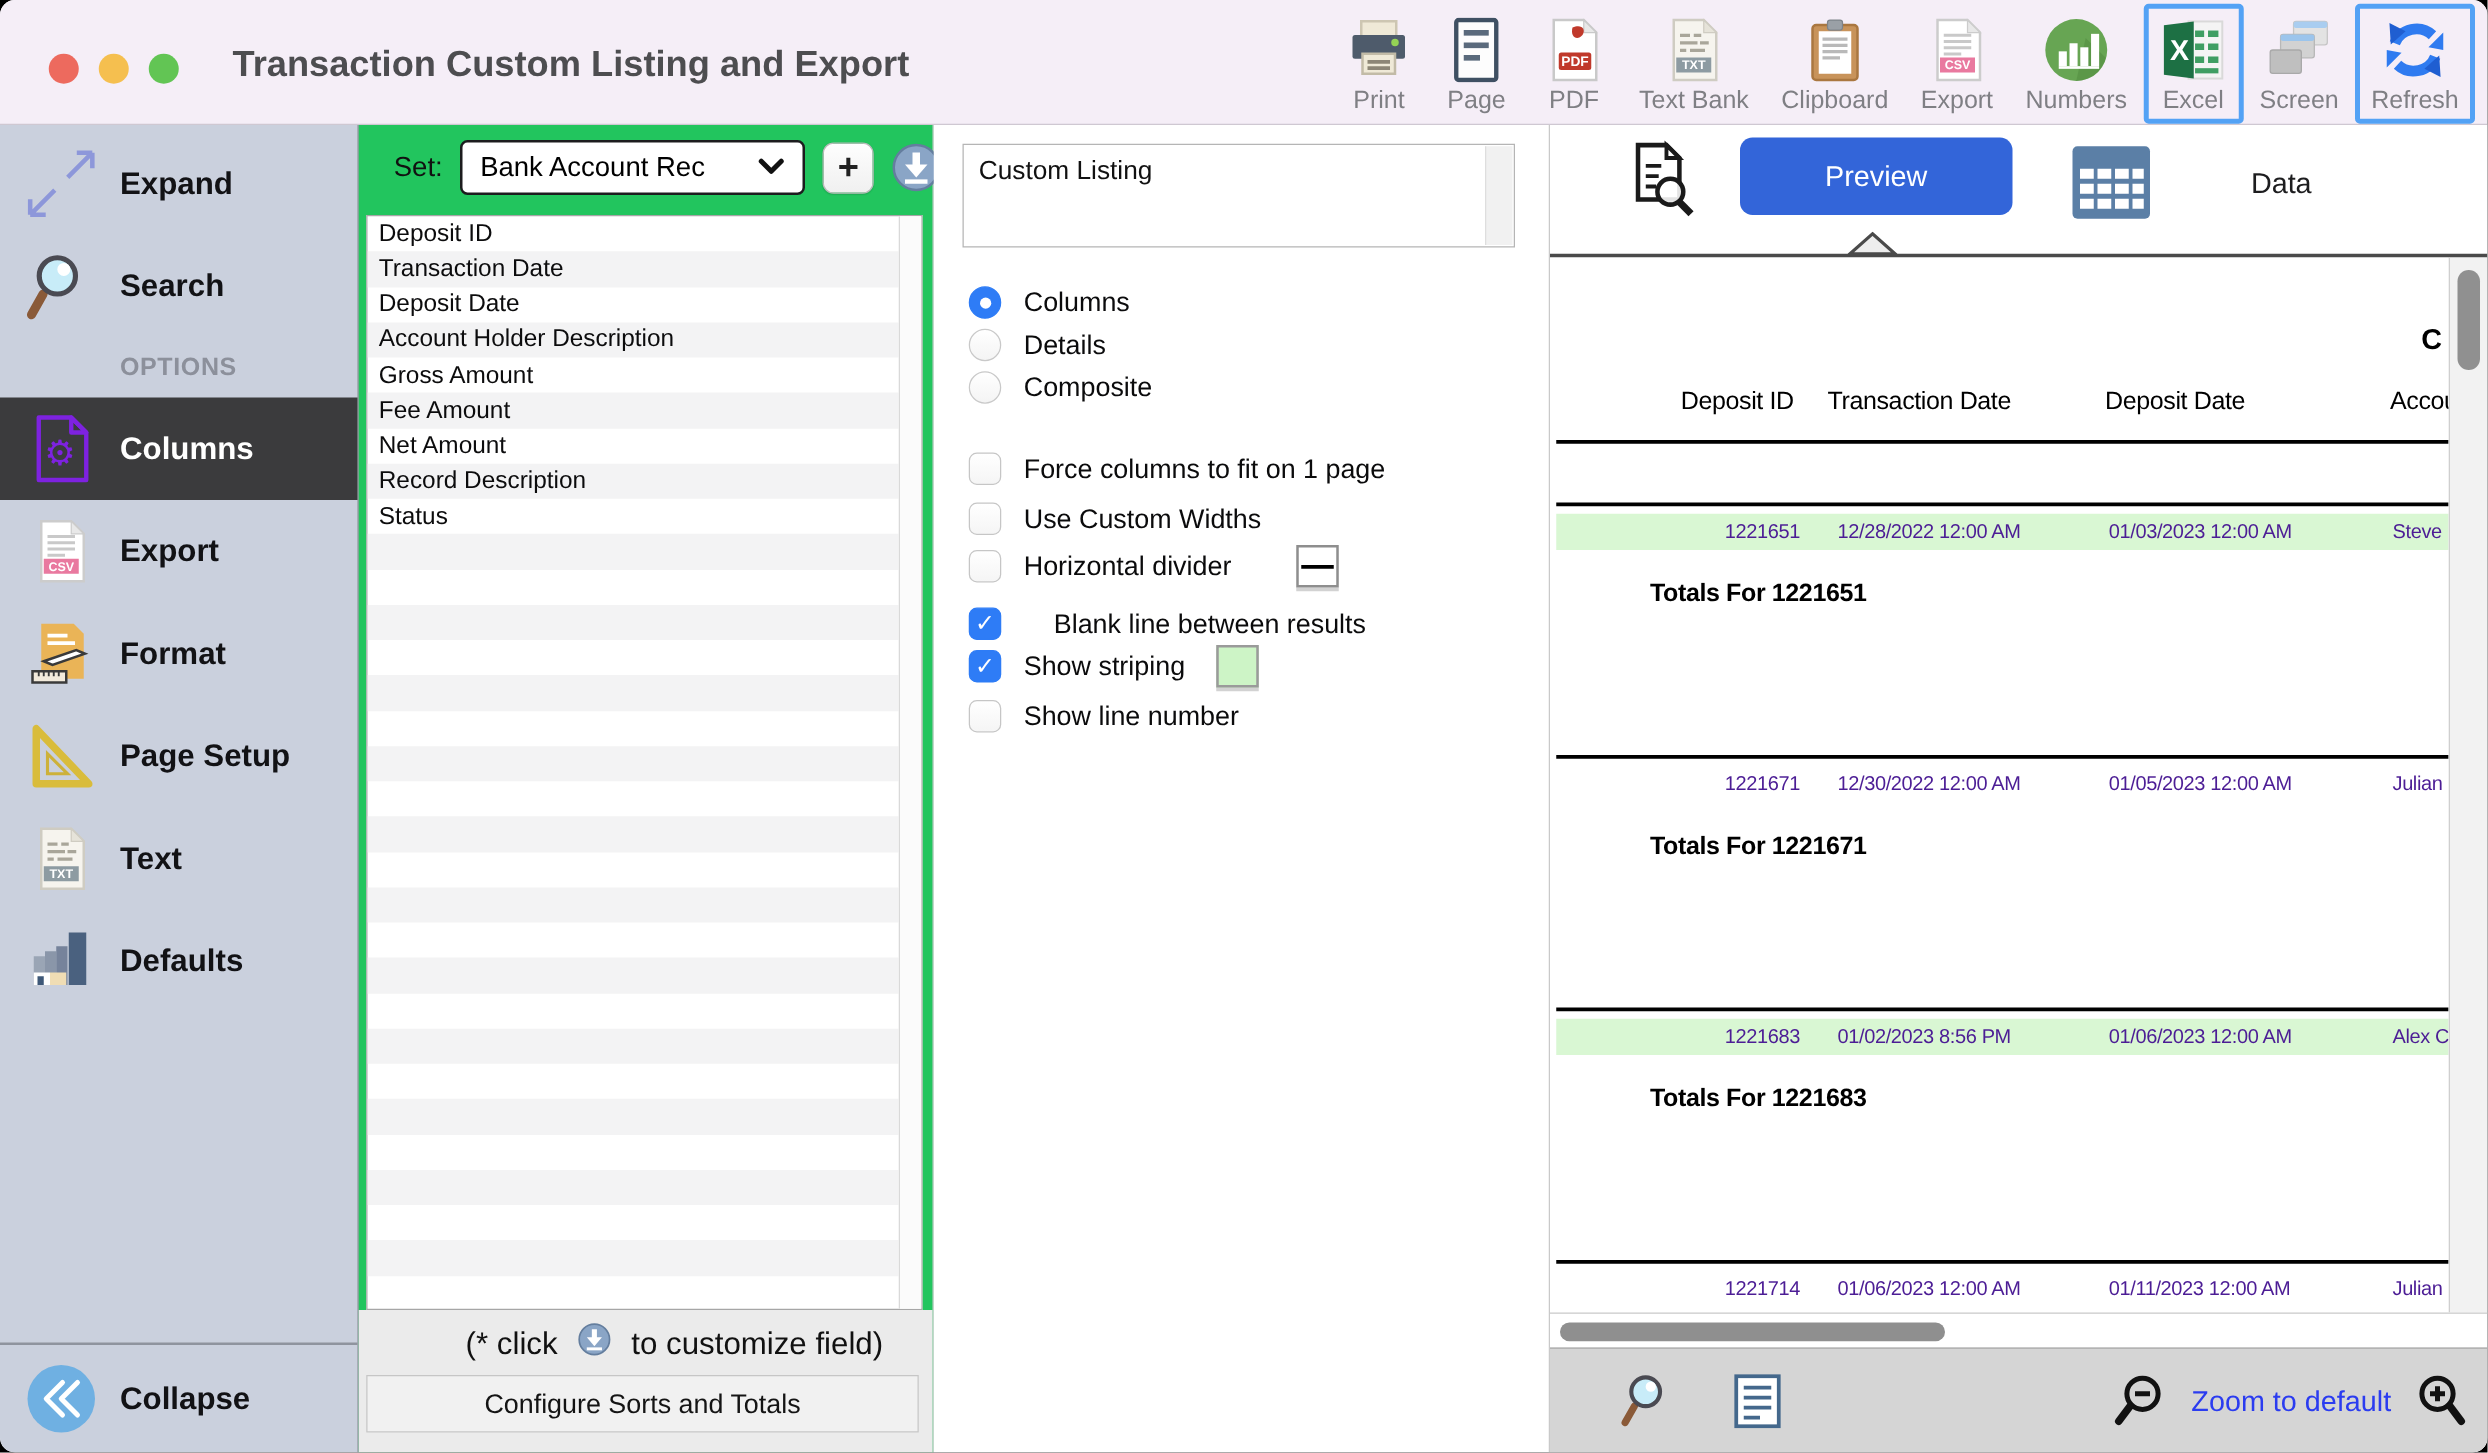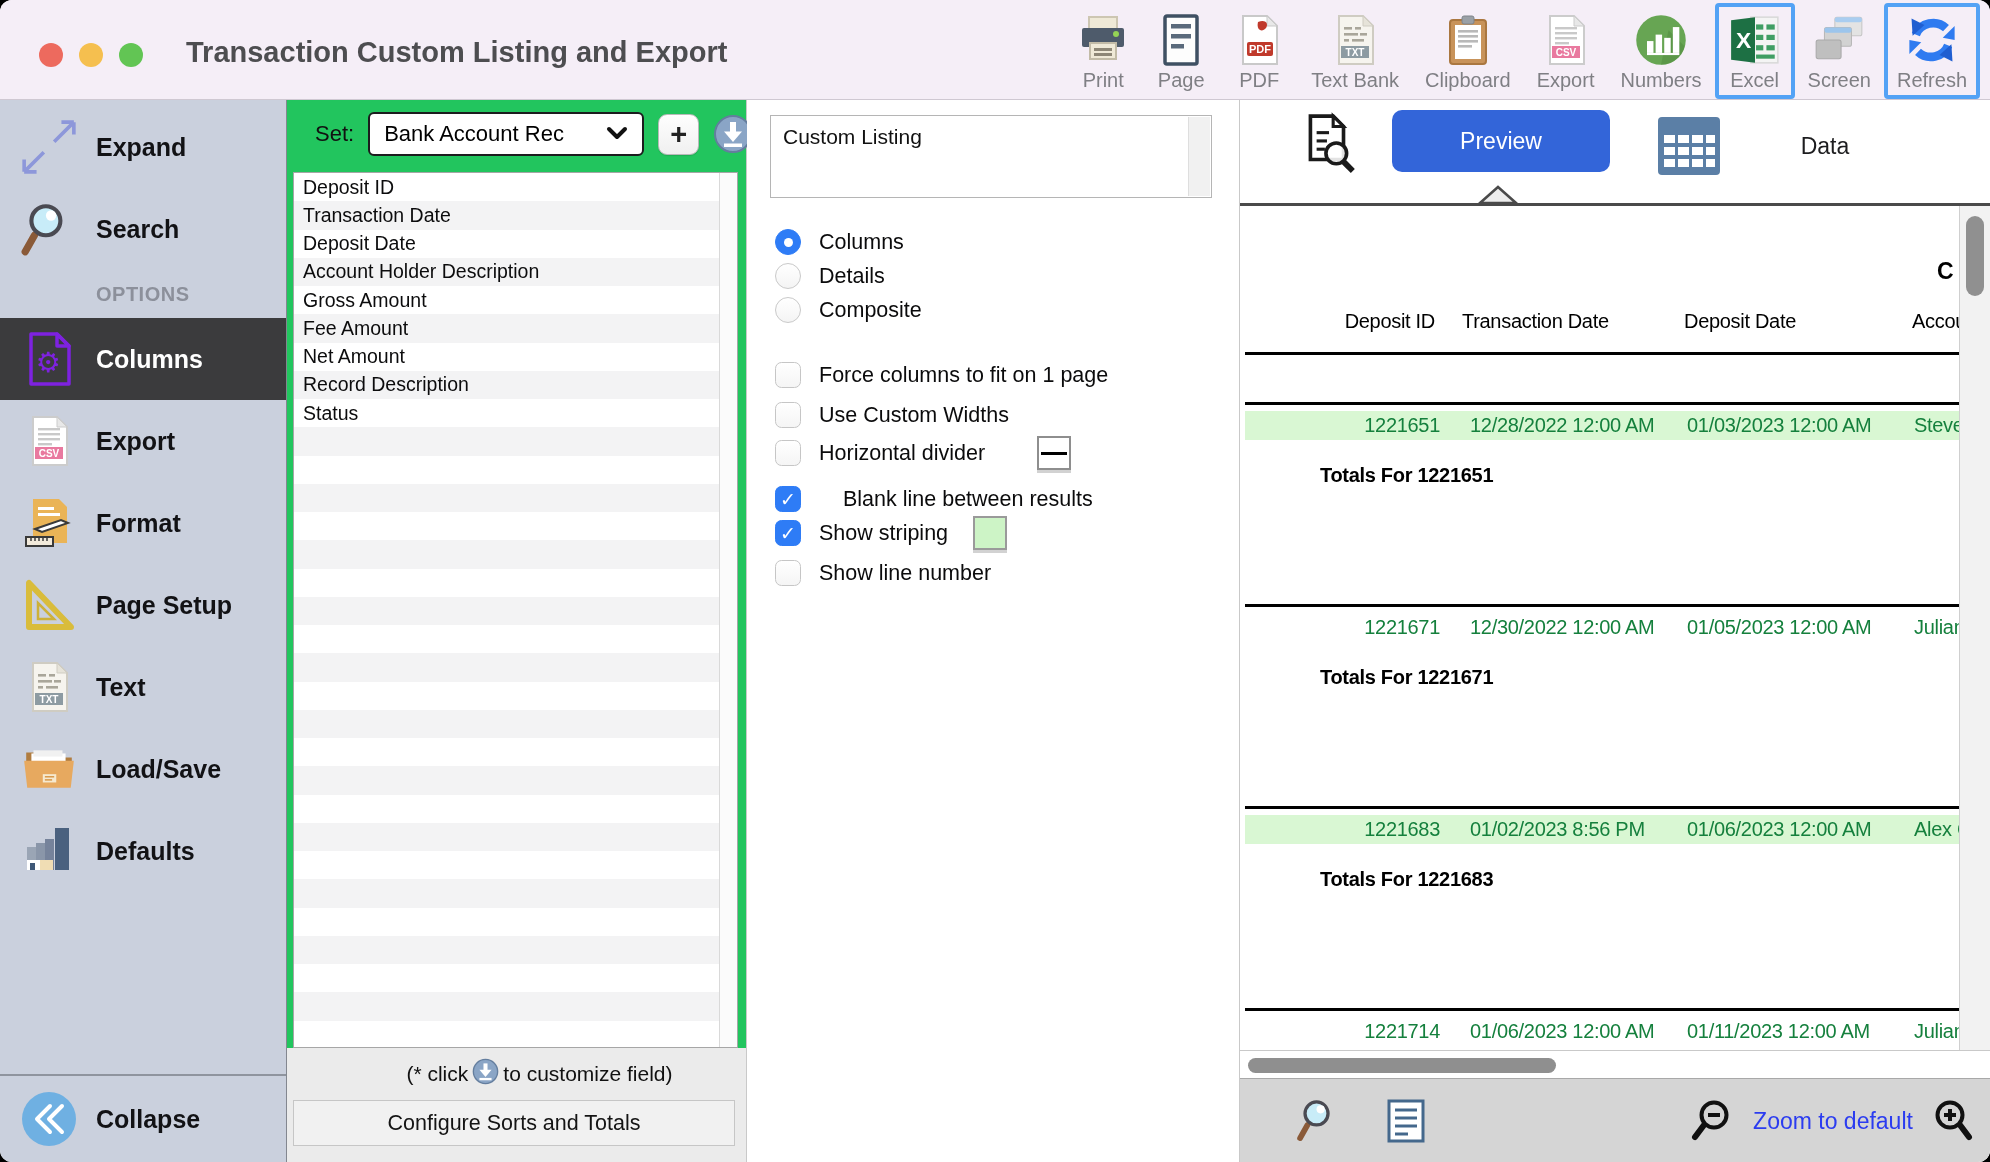--- a/index.html
+++ b/index.html
@@ -38,21 +38,21 @@
   .set-label { font-size:22px; color:#111; }
   .set-select { width:276px; height:44px; background:#fff; border:2.5px solid #1c1c1e; border-radius:6px; display:flex; align-items:center; justify-content:space-between; padding:0 14px; font-size:22px; }
   .plus-btn { width:41px; height:41px; border:1px solid #b9b9b9; border-radius:9px; background:linear-gradient(#fefefe,#f0f0f0); font-size:29px; font-weight:700; color:#222; display:flex; align-items:center; justify-content:center; box-shadow:0 1px 1px rgba(0,0,0,.12); }
   .dl-btn { display:flex; align-items:center; }
   .field-list { position:absolute; left:6px; right:8px; top:72px; bottom:114px; border:1px solid #a6a6a6; display:flex; background:#fff; }
   .fl-rows { flex:1; overflow:hidden; }
   .fl-row { height:28.25px; font-size:19.5px; color:#0c0c0d; display:flex; align-items:center; padding-left:9px; white-space:nowrap; }
   .fl-row.alt { background:#f3f3f4; }
   .fl-scroll { width:18px; border-left:1px solid #d9d9d9; background:#fbfbfb; }
   .fp-bottom { position:absolute; left:0; right:0; top:948px; bottom:0; background:#ebebeb; }
-  .hint { position:absolute; left:50px; right:4px; top:10px; display:flex; align-items:center; justify-content:center; gap:4px; font-size:21px; color:#111; }
+  .hint { position:absolute; left:50px; right:4px; top:10px; display:flex; align-items:center; justify-content:center; gap:16px; font-size:25px; color:#111; }
   .config-btn { position:absolute; left:6px; right:11px; top:52px; height:46px; background:#f1f1f1; border:1px solid #c6c6c6; font-size:21.5px; color:#141414; display:flex; align-items:center; justify-content:center; font-family:inherit; }
 
   
   .options-panel { width:493px; background:#fff; border-right:1px solid #c9c9c9; position:relative; }
   .listing-box { position:absolute; left:23px; top:15px; width:442px; height:83px; border:1.5px solid #b5b5b5; background:#fff; font-size:21px; color:#111; padding:9px 12px; }
   .lb-scroll { position:absolute; right:1px; top:1px; bottom:1px; width:22px; background:#f1f1f1; border-left:1px solid #dedede; }
   .opt-row { position:absolute; left:28px; height:34px; display:flex; align-items:center; gap:18px; }
   .opt-label { font-size:21.5px; color:#0b0b0c; white-space:nowrap; }
   .radio { width:26px; height:26px; border-radius:50%; background:linear-gradient(#fff,#f4f4f4); border:1.5px solid #c9c9c9; flex-shrink:0; position:relative; }
   .radio.on { background:var(--control); border-color:var(--control); }
@@ -76,21 +76,21 @@
   .pv-content { position:absolute; top:106px; left:0; width:719px; height:844px; overflow:hidden; background:#fff; letter-spacing:-0.3px; }
   .pv-title { position:absolute; left:697px; top:52px; font-size:23px; font-weight:700; color:#000; white-space:nowrap; }
   .pv-h { position:absolute; top:104px; font-size:20px; color:#000; white-space:nowrap; }
   .pv-h1 { left:60px; width:135px; text-align:right; } .pv-h2 { left:222px; } .pv-h3 { left:444px; } .pv-h4 { left:672px; width:300px; }
   .rule { position:absolute; left:5px; right:0; height:2.5px; background:#000; }
   .hdr-rule { top:146px; }
   .pv-group { position:absolute; left:0; width:719px; height:202px; }
   .g-rule { position:absolute; top:0; left:5px; right:0; height:2.5px; background:#000; }
   .g-row { position:absolute; top:9px; left:5px; right:0; height:29px; }
   .g-row.striped { background:var(--stripe); }
-  .g-cell { position:absolute; top:0; font-size:20px; line-height:29px; color:#15803d; white-space:nowrap; }
+  .g-cell { position:absolute; top:0; font-size:16px; line-height:29px; color:#4c1d95; white-space:nowrap; }
   .gc1 { left:55px; width:140px; text-align:right; } .gc2 { left:225px; } .gc3 { left:442px; } .gc4 { left:669px; width:300px; }
   .g-totals { position:absolute; top:62px; left:80px; font-size:20px; font-weight:700; color:#000; white-space:nowrap; }
   .v-scroll { position:absolute; top:106px; right:0; width:31px; height:844px; background:#f2f2f2; border-left:1px solid #cfcfcf; }
   .v-thumb { position:absolute; left:6px; top:10px; width:18px; height:80px; background:#909090; border-radius:10px; }
   .h-scroll { position:absolute; top:950px; left:0; right:0; height:28px; background:#fff; border-top:1px solid #c9c9c9; }
   .h-thumb { position:absolute; left:8px; top:7px; width:308px; height:15px; background:#8f8f8f; border-radius:8px; }
   .pv-bottom { position:absolute; top:978px; left:0; right:0; bottom:0; background:#d5d5d5; border-top:1px solid #a8a8a8; }
   .bb-mag { position:absolute; left:56px; top:18px; } .bb-doc { position:absolute; left:146px; top:20px; }
   .bb-zo { position:absolute; left:448px; top:20px; } .bb-zi { position:absolute; left:692px; top:20px; }
   .bb-zoomlabel { position:absolute; left:500px; top:0; width:186px; height:84px; display:flex; align-items:center; justify-content:center; font-size:23px; color:#2b3cf0; white-space:nowrap; }
@@ -349,36 +349,20 @@
                 <rect x="15" y="19" width="14" height="2.6"></rect>
                 <rect x="31" y="19" width="7" height="2.6"></rect>
                 <rect x="15" y="25" width="5" height="2.6"></rect>
                 <rect x="23" y="25" width="12" height="2.6"></rect>
               </g>
               <rect x="12" y="32" width="28" height="12" fill="#8d9ba2"></rect>
               <text x="26" y="41.5" font-size="10" font-weight="bold" fill="#fff" text-anchor="middle" font-family="Liberation Sans,sans-serif">TXT</text>
             </svg>
           </span>
           <span class="sb-label">Text</span>
-        </div>
-        <div class="sb-row">
-          <span class="sb-icon">
-            <svg width="58" height="58" viewBox="0 0 56 56">
-              <path d="M6 12h17l4 5h23v10H6z" fill="#b07c3f"></path>
-              <rect x="11" y="13" width="33" height="8" fill="#fff"></rect>
-              <rect x="13" y="10" width="28" height="6" fill="#f1f1f1"></rect>
-              <path d="M4 20h48l-3 26H7z" fill="#e7a95f"></path>
-              <rect x="22" y="33" width="13" height="8" fill="#f6e9cf"></rect>
-              <g stroke="#d89a4e" stroke-width="1.5">
-                <line x1="24" y1="35.5" x2="33" y2="35.5"></line>
-                <line x1="24" y1="38.5" x2="31" y2="38.5"></line>
-              </g>
-            </svg>
-          </span>
-          <span class="sb-label">Load/Save</span>
         </div>
         <div class="sb-row">
           <span class="sb-icon">
             <svg width="56" height="56" viewBox="0 0 56 56">
               <rect x="34" y="5" width="14" height="42" fill="#4a617f"></rect>
               <rect x="6" y="24" width="9" height="23" fill="#9aa5b5"></rect>
               <rect x="15" y="20" width="9" height="27" fill="#8a96a9"></rect>
               <rect x="24" y="16" width="9" height="31" fill="#76839b"></rect>
               <rect x="6" y="37" width="13" height="10" fill="#fff"></rect>
               <rect x="9" y="40" width="5" height="7" fill="#3e5878"></rect>

